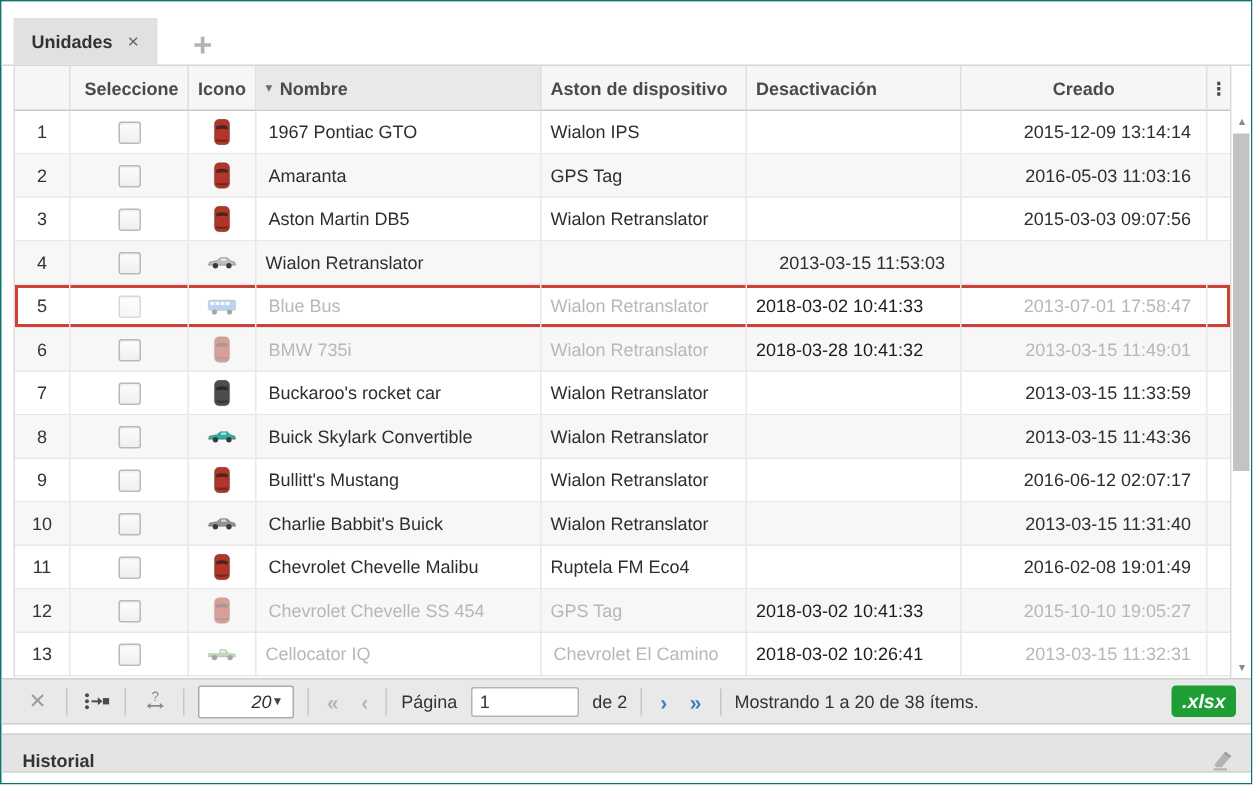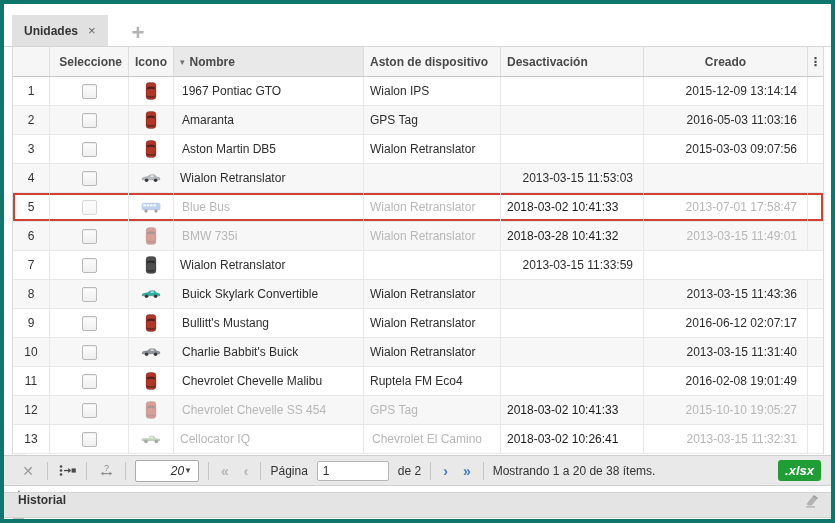--- a/index.html
+++ b/index.html
@@ -1,27 +1,27 @@
 <!DOCTYPE html>
 <html><head>
 <meta charset="utf-8">
 <style>
   html,body{margin:0;padding:0;background:#fff;}
   body{font-family:"Liberation Sans","DejaVu Sans",sans-serif;font-size:12px;color:#2e2e2e;}
-  .app{position:relative;width:835px;height:523px;box-sizing:border-box;border:4px solid #0f766e;background:#fff;overflow:hidden;}
+  .app{position:relative;width:835px;height:523px;box-sizing:border-box;border:1px solid #0f766e;background:#fff;overflow:hidden;}
 
   
   .tabbar{position:absolute;left:0;top:0;width:100%;height:42px;border-bottom:1px solid #d6d6d6;background:#fff;display:flex;align-items:flex-end;}
   .tab{margin-left:8px;height:31px;background:#e1e1e1;display:flex;align-items:center;padding:0 12px;gap:10px;cursor:pointer;}
   .tab-label{color:#333;font-weight:bold;}
   .tab-close{color:#666;font-size:13px;line-height:1;}
   .tab-add{margin-left:18px;color:#b3b3b3;font-size:22px;font-weight:bold;line-height:26px;padding:0 6px;cursor:pointer;}
 
   
-  .tablewrap{position:absolute;left:8px;top:43px;width:762px;height:408px;display:flex;flex-direction:column;}
+  .tablewrap{position:absolute;left:8px;top:43px;width:762px;height:408px;display:flex;}
   .tcols{width:812px;border-left:1px solid #dcdcdc;border-right:1px solid #dcdcdc;box-sizing:border-box;}
   .thead,.tr{display:grid;grid-template-columns:37px 79px 45px 190px 137px 143px 164px 15px;}
   .thead{height:30px;background:#f6f6f6;border-bottom:1px solid #c9c9c9;box-sizing:border-box;}
   .th{display:flex;align-items:center;font-weight:bold;color:#4a4a4a;border-right:1px solid #dedede;padding:0 6px;box-sizing:border-box;cursor:pointer;}
   .th:last-child{border-right:none;}
   .th.sorted{background:#e9e9e9;}
   .sort-caret{color:#6d6d6d;font-size:9px;margin-right:5px;}
   .th.c-sel{justify-content:flex-end;}
   .th.c-ico,.th.c-created,.th.c-menu{justify-content:center;}
   .tr{height:29px;background:#fff;border-bottom:1px solid #e8e8e8;box-sizing:border-box;cursor:pointer;}
@@ -57,21 +57,21 @@
   .pagesize{display:flex;align-items:center;justify-content:flex-end;width:64px;height:22px;background:#fff;border:1px solid #ababab;border-radius:2px;padding:0 6px;box-sizing:border-box;cursor:pointer;font-style:italic;}
   .pagesize .caret{font-size:8px;color:#444;}
   .nav{font-weight:bold;color:#3f7ec6;font-size:14px;padding:0 3px;cursor:pointer;}
   .nav.disabled{color:#b5b5b5;cursor:default;}
   .pg-label{color:#333;}
   .page-input{width:72px;height:20px;border:1px solid #b5b5b5;border-radius:2px;padding:0 5px;font-family:inherit;font-size:12px;color:#333;box-sizing:border-box;}
   .status{color:#333;}
   .xlsx-btn{margin-left:auto;background:#1f9e36;color:#fff;font-weight:bold;font-size:13px;padding:3px 7px;border-radius:3px;cursor:pointer;font-style:italic;}
 
   
-  .history{position:absolute;left:0;top:488px;width:100%;height:26px;background:#e4e4e4;border-top:1px solid #d2d2d2;border-bottom:1px solid #d2d2d2;box-sizing:border-box;display:flex;align-items:flex-start;padding:0 12px 0 14px;cursor:pointer;}
+  .history{position:absolute;left:0;top:488px;width:100%;height:26px;background:#e4e4e4;border-top:1px solid #d2d2d2;border-bottom:1px solid #d2d2d2;box-sizing:border-box;display:flex;align-items:flex-end;padding:0 12px 0 14px;cursor:pointer;}
   .history-title{font-weight:bold;color:#333;}
   .eraser{margin-left:auto;cursor:pointer;display:flex;align-items:center;}
 </style>
 </head>
 <body>
 
 <div class="app">
 
   <div class="tabbar">
     <div class="tab">
@@ -234,20 +234,21 @@
             </div>
       <div class="td c-ico">
               <span class="uicon">
                 <svg width="12" height="18" viewBox="0 0 12 18">
                   <rect x="1" y="0.5" width="10" height="17" rx="3.2" fill="#4d4d4d" stroke="rgba(0,0,0,.25)" stroke-width="0.8"></rect>
                   <path d="M2.2 5.2 Q6 3.8 9.8 5.2 L9.8 7.4 Q6 6.2 2.2 7.4 Z" fill="rgba(25,25,25,.65)"></path>
                   <path d="M2.2 13.6 Q6 14.8 9.8 13.6 L9.8 15.2 Q6 16.2 2.2 15.2 Z" fill="rgba(25,25,25,.45)"></path>
                 </svg>
               </span>
             </div>
+      <div class="td c-name">Buckaroo's rocket car</div>
       <div class="td c-type">Wialon Retranslator</div>
       <div class="td c-deact"></div>
       <div class="td c-created">2013-03-15 11:33:59</div>
       <div class="td c-menu"></div>
     </div>
 
     <div class="tr">
       <div class="td c-num">8</div>
       <div class="td c-sel">
               <span class="checkbox"></span>

